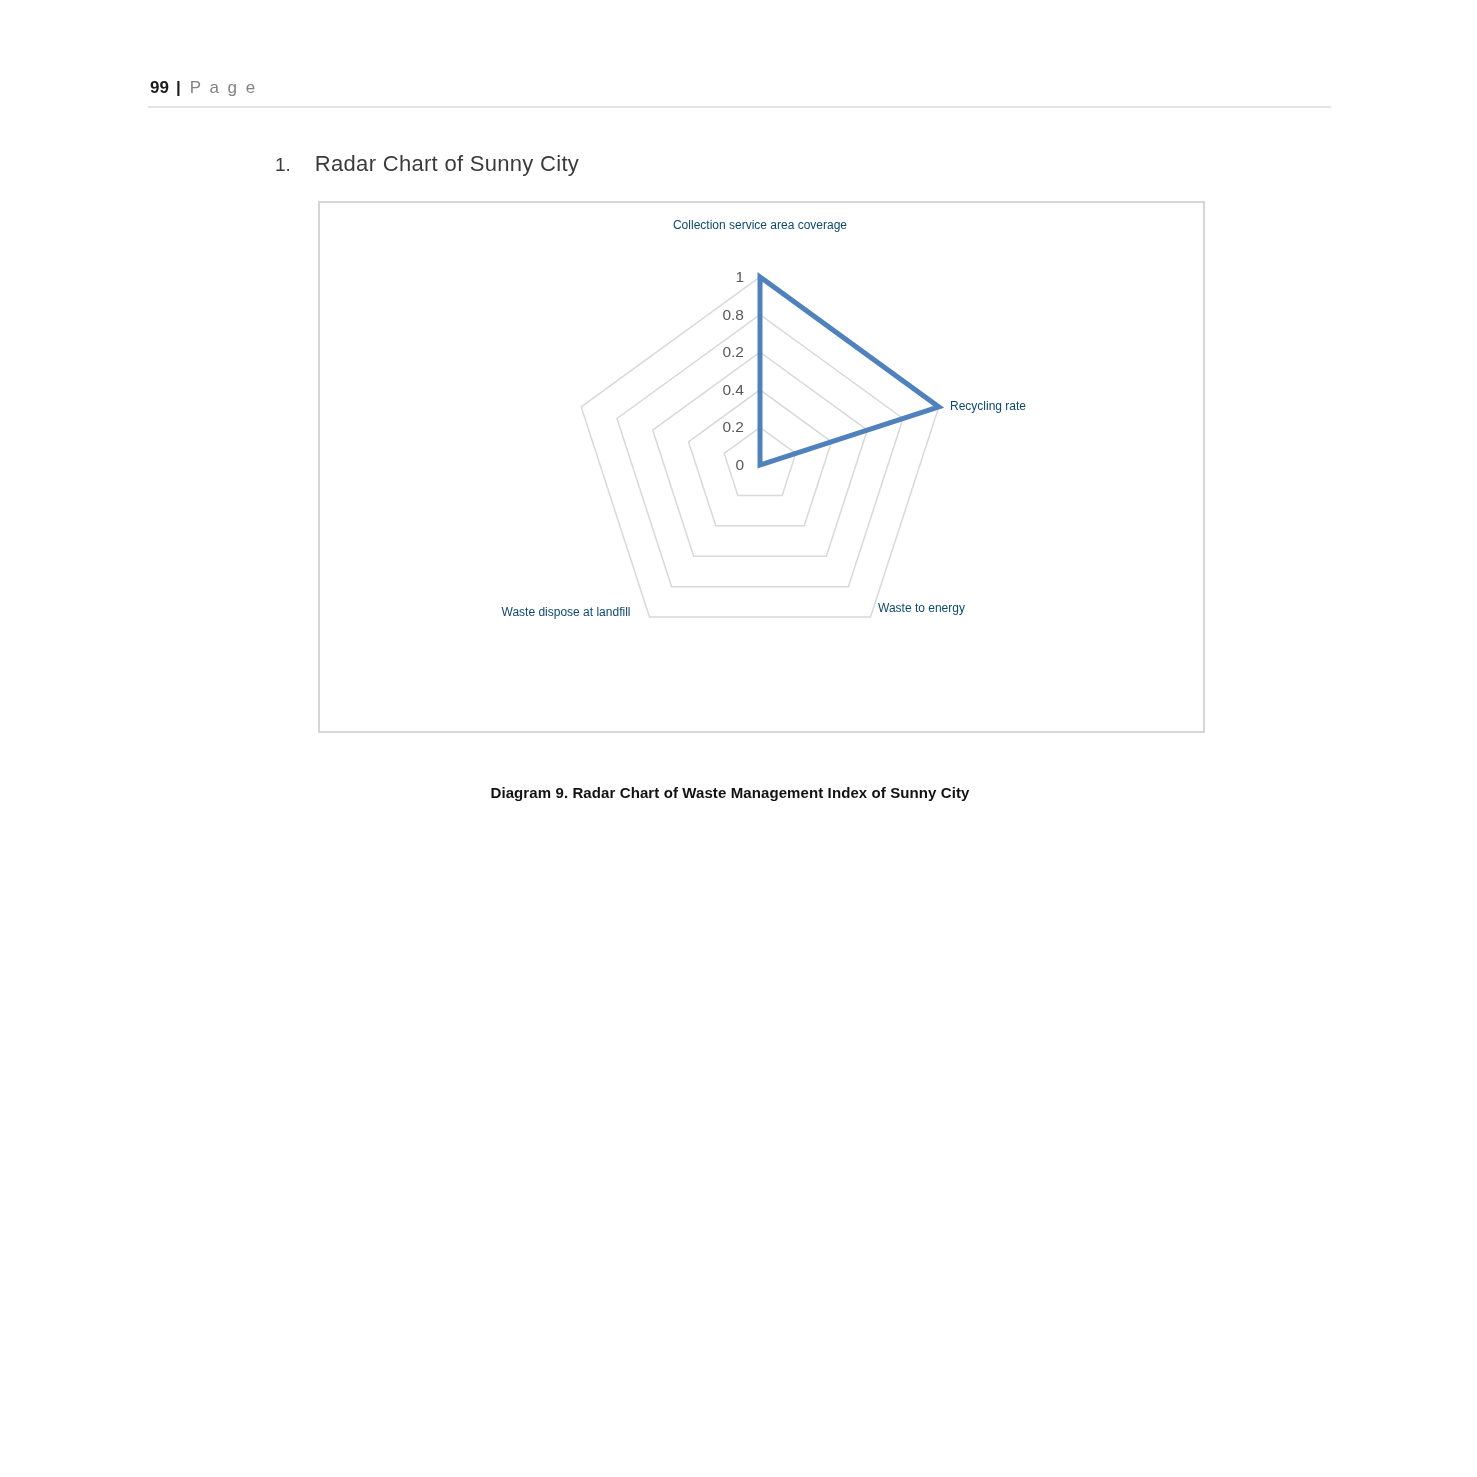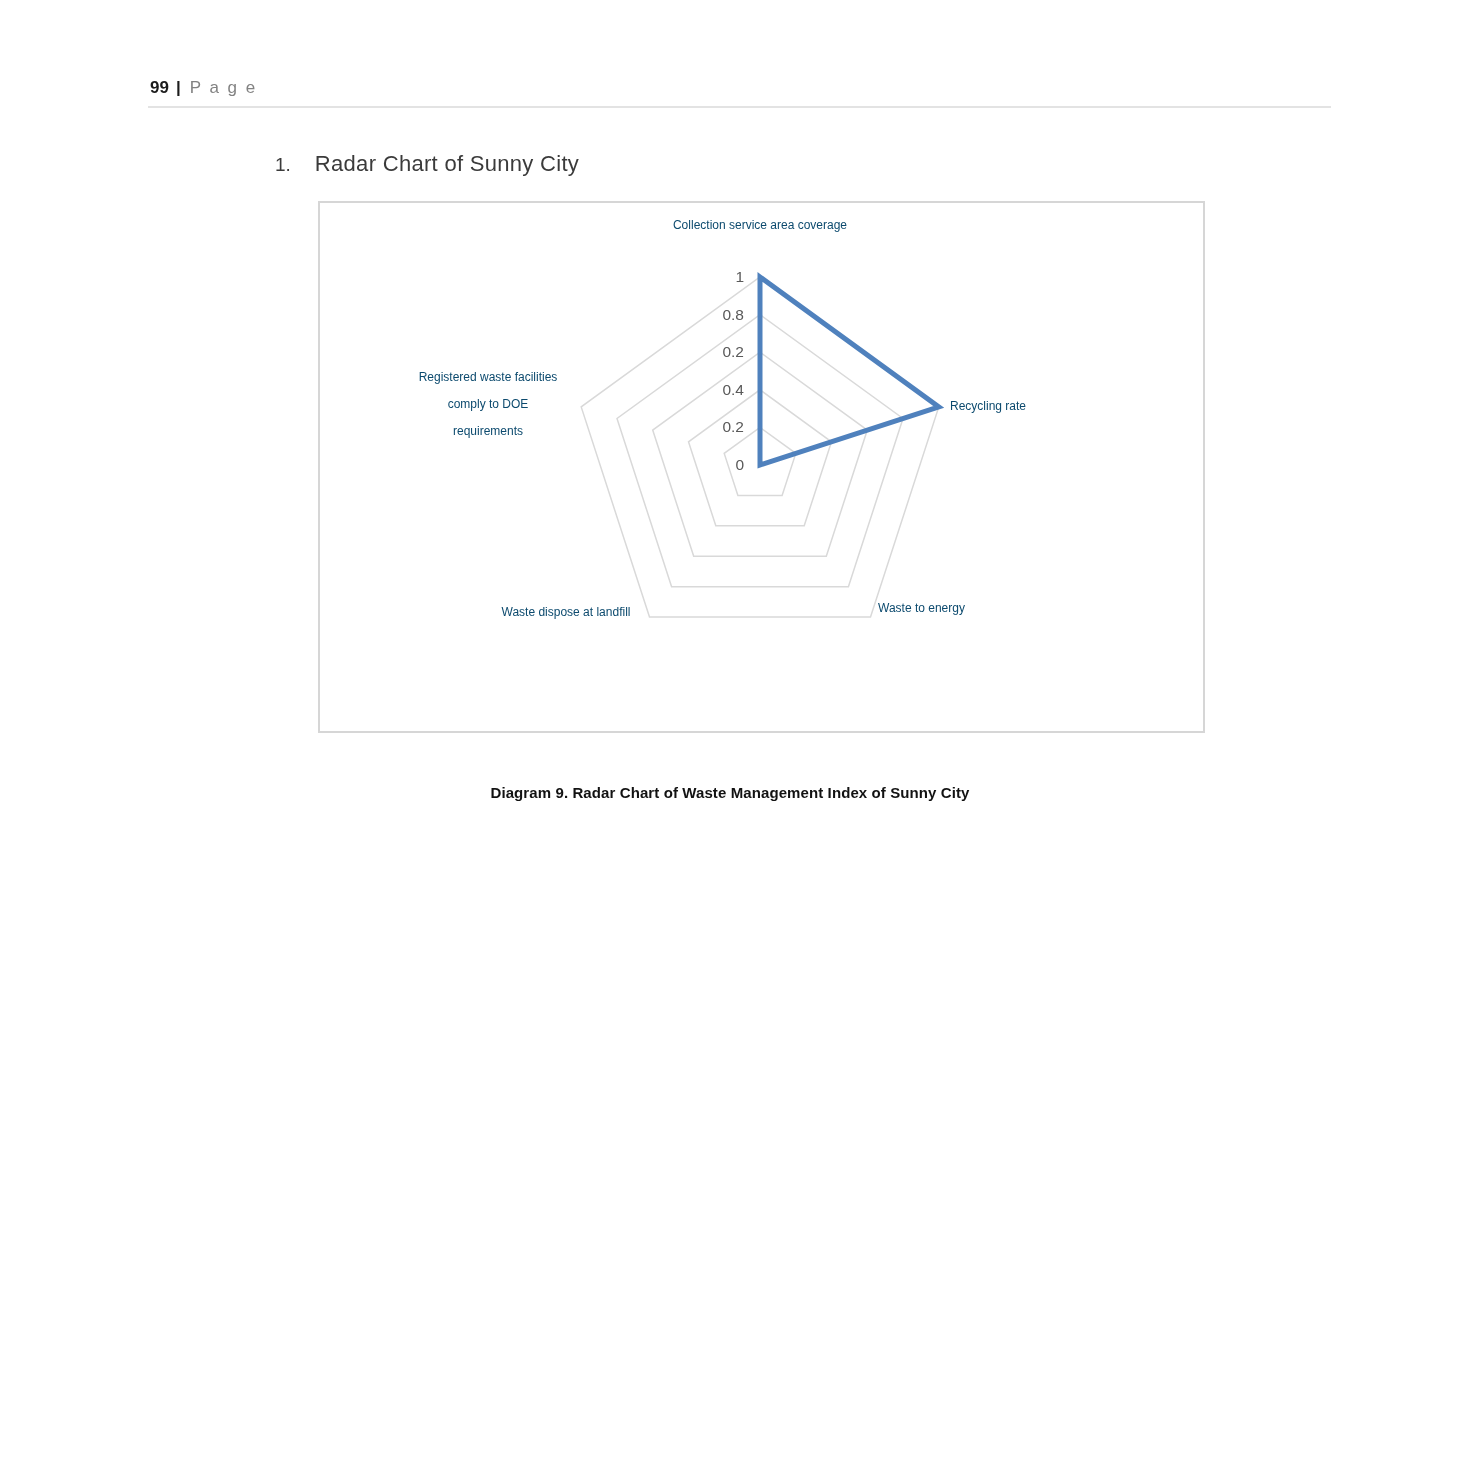--- a/index.html
+++ b/index.html
@@ -64,16 +64,15 @@
     </div>
 
   <div class="axis-label" style="left:325px; top:9px; width:230px; text-align:center;">Collection service area coverage</div>
 
   <div class="axis-label" style="left:630px; top:190px; white-space:nowrap;">Recycling rate</div>
 
   <div class="axis-label" style="left:558px; top:392px; white-space:nowrap;">Waste to energy</div>
 
   <div class="axis-label" style="left:171px; top:396px; width:150px; text-align:center;">Waste dispose at landfill</div>
 
-  <div class="axis-label" style="left:93px; top:161px; width:150px; text-align:center;">Registered waste facilities comply to DOE requirements</div>
 </div>
 
 <div class="caption">Diagram 9. Radar Chart of Waste Management Index of Sunny City</div>
 
 </body></html>

